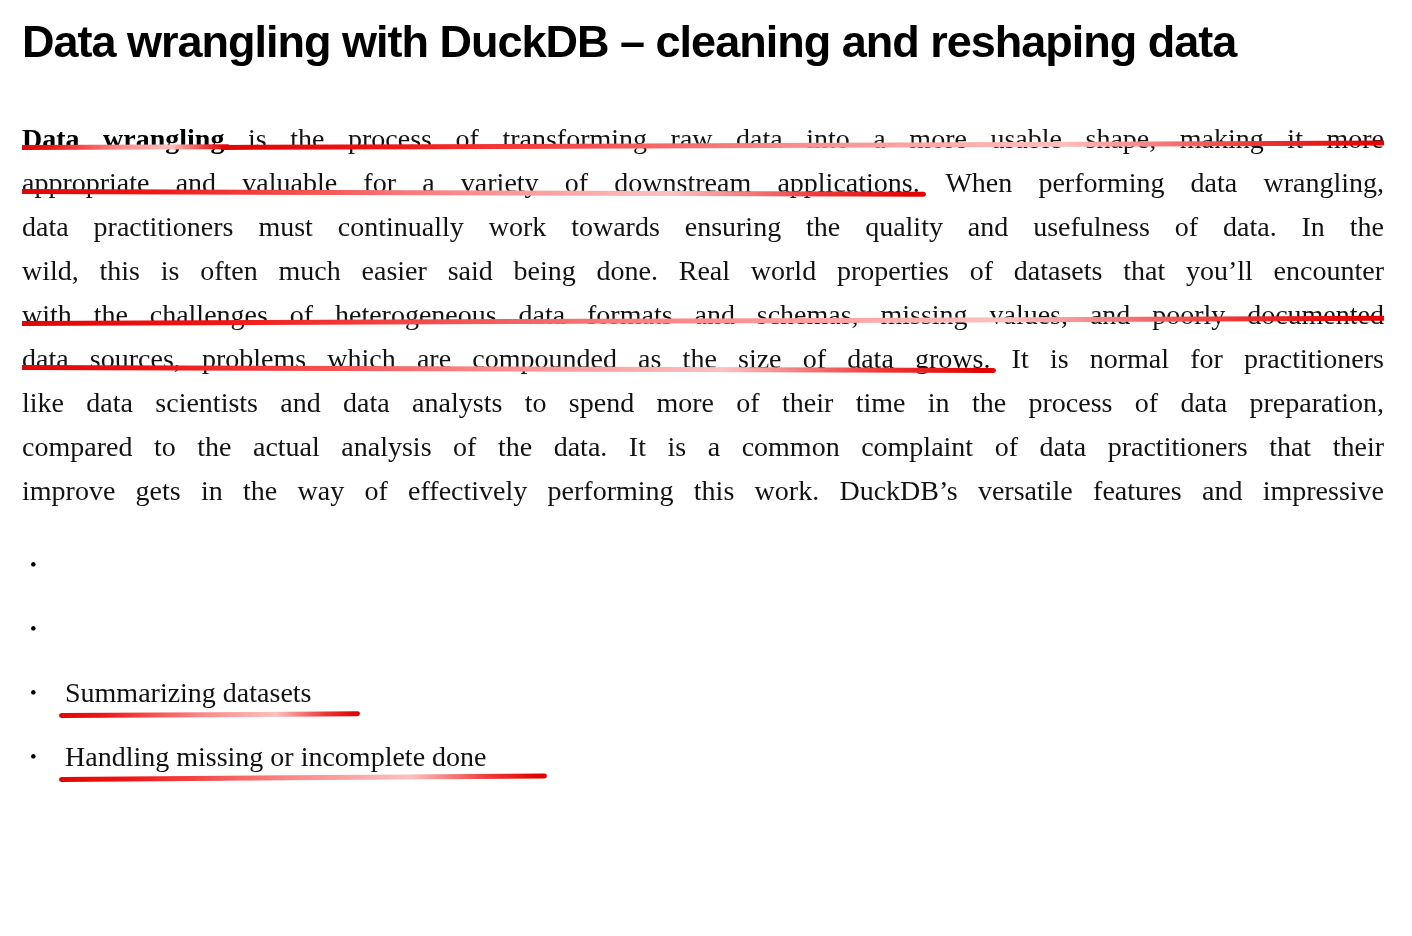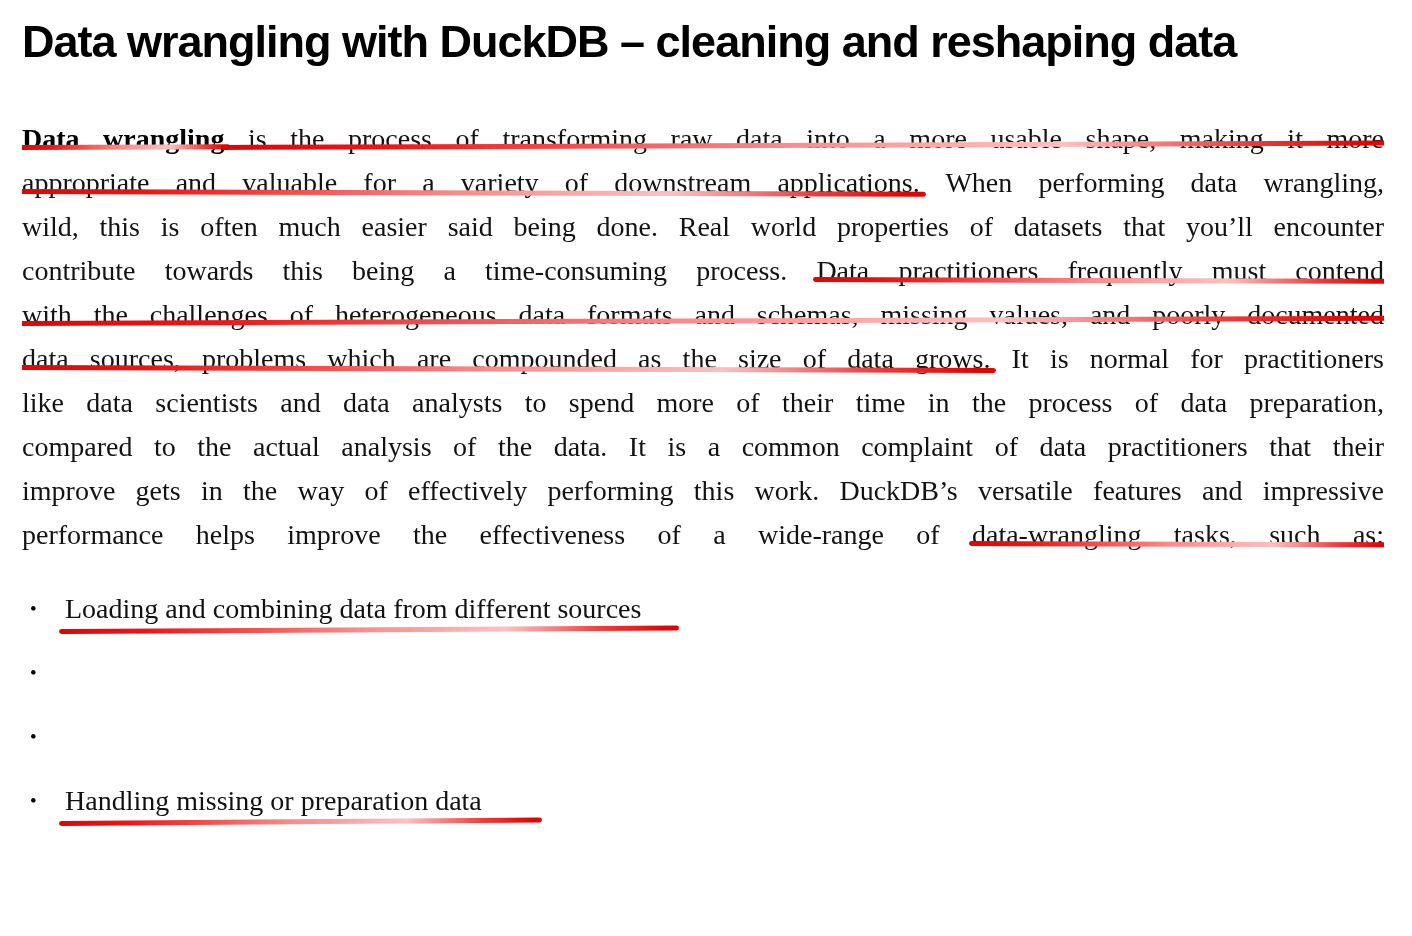--- a/index.html
+++ b/index.html
@@ -75,38 +75,37 @@
   .blist .bitem:nth-child(4) .btext.u::after{right:-60px;}
 </style>
 </head>
 <body>
 
 <div class="page">
   <h1 class="title">Data wrangling with DuckDB – cleaning and reshaping data</h1>
   <div class="para">
       <div class="pline"><span class="seg u b">Data wrangling</span><span class="seg u"> is the process of transforming raw data into a more usable shape, making it more</span></div>
       <div class="pline"><span class="seg u">appropriate and valuable for a variety of downstream applications.</span><span class="seg"> When performing data wrangling,</span></div>
+      <div class="pline"><span class="seg">data practitioners must continually work towards ensuring the quality and usefulness of data. In the</span></div>
       <div class="pline"><span class="seg">wild, this is often much easier said being done. Real world properties of datasets that you’ll encounter</span></div>
-      <div class="pline"><span class="seg">contribute towards this being a time-consuming process. </span><span class="seg u">Data practitioners frequently must contend</span></div>
       <div class="pline"><span class="seg u">with the challenges of heterogeneous data formats and schemas, missing values, and poorly documented</span></div>
       <div class="pline"><span class="seg u">data sources, problems which are compounded as the size of data grows.</span><span class="seg"> It is normal for practitioners</span></div>
       <div class="pline"><span class="seg">like data scientists and data analysts to spend more of their time in the process of data preparation,</span></div>
       <div class="pline"><span class="seg">compared to the actual analysis of the data. It is a common complaint of data practitioners that their</span></div>
       <div class="pline"><span class="seg">improve gets in the way of effectively performing this work. DuckDB’s versatile features and impressive</span></div>
-      <div class="pline"><span class="seg">performance helps improve the effectiveness of a wide-range of </span><span class="seg u">data-wrangling tasks, such as:</span></div>
     </div>
   <div class="blist">
-      <div class="bitem">
-        <span class="bmark">•</span>
-        <span class="btext u">Loading and combining data from different sources</span>
-      </div>
       <div class="bitem">
         <span class="bmark">•</span>
       </div>
       <div class="bitem">
         <span class="bmark">•</span>
       </div>
       <div class="bitem">
         <span class="bmark">•</span>
-        <span class="btext u">Handling missing or preparation data</span>
+        <span class="btext u">Summarizing datasets</span>
+      </div>
+      <div class="bitem">
+        <span class="bmark">•</span>
+        <span class="btext u">Handling missing or incomplete done</span>
       </div>
     </div>
 </div>
 
 </body></html>

